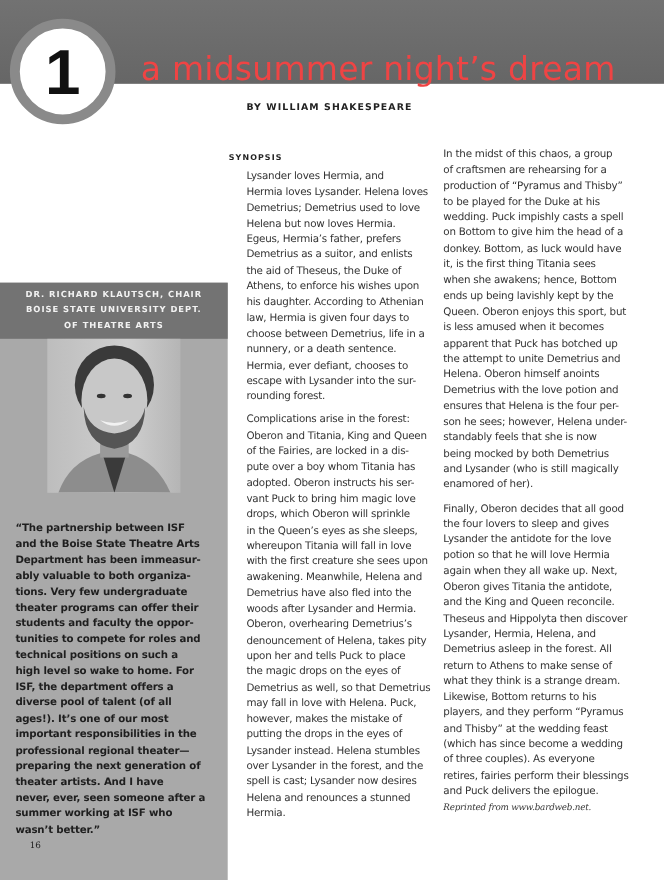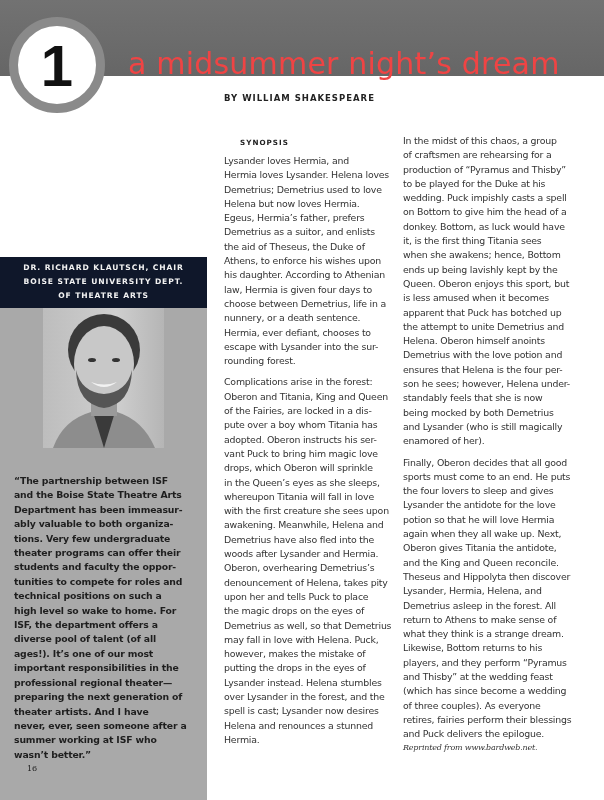--- a/index.html
+++ b/index.html
@@ -33,21 +33,21 @@
     position: absolute; left: 224px; top: 93px;
     font-family: "DejaVu Sans", sans-serif; font-weight: bold;
     font-size: 8.5px; letter-spacing: 1px; color: #222;
   }
   .sidebar {
     position: absolute; left: 0; top: 257px; width: 207px; height: 543px;
     background: #a9a9a9;
   }
   .caption-band {
     position: absolute; left: 0; top: 257px; width: 207px; height: 51px;
-    background: #0f172a; color: #f2f2f2;
+    background: #737373; color: #f2f2f2;
     font-family: "DejaVu Sans", sans-serif; font-weight: bold;
     font-size: 7.6px; letter-spacing: 0.9px; text-align: center;
     line-height: 14px; padding-top: 4px; box-sizing: border-box;
   }
   .caption-band div { white-space: nowrap; }
   .photo {
     position: absolute; left: 43px; top: 308px; width: 121px; height: 140px;
     background: linear-gradient(90deg, #bdbdbd 0%, #cfcfcf 60%, #b5b5b5 100%);
     overflow: hidden;
   }
@@ -66,21 +66,21 @@
   .col {
     position: absolute; font-family: "DejaVu Sans", sans-serif;
     font-size: 9.4px; line-height: 14.3px; color: #333;
     letter-spacing: -0.2px;
   }
   .col .line { white-space: nowrap; }
   .col .para { margin-bottom: 7px; }
   .col-1 { left: 224px; top: 154px; width: 178px; }
   .col-2 { left: 403px; top: 134px; width: 200px; }
   .section-label {
-    position: absolute; left: 240px; top: 138px;
+    position: absolute; left: 208px; top: 138px;
     font-family: "DejaVu Sans", sans-serif; font-weight: bold;
     font-size: 7.2px; letter-spacing: 1px; color: #222;
   }
   .credit {
     font-family: "DejaVu Serif", serif; font-style: italic;
     font-size: 8px; color: #333; margin-top: 0px; white-space: nowrap;
   }
 </style>
 </head>
 <body>
@@ -213,21 +213,20 @@
       <div class="line">Demetrius with the love potion and</div>
       <div class="line">ensures that Helena is the four per-</div>
       <div class="line">son he sees; however, Helena under-</div>
       <div class="line">standably feels that she is now</div>
       <div class="line">being mocked by both Demetrius</div>
       <div class="line">and Lysander (who is still magically</div>
       <div class="line">enamored of her).</div>
     </div>
     <div class="para" style="margin-bottom: 0px;">
       <div class="line">Finally, Oberon decides that all good</div>
-      <div class="line">sports must come to an end. He puts</div>
       <div class="line">the four lovers to sleep and gives</div>
       <div class="line">Lysander the antidote for the love</div>
       <div class="line">potion so that he will love Hermia</div>
       <div class="line">again when they all wake up. Next,</div>
       <div class="line">Oberon gives Titania the antidote,</div>
       <div class="line">and the King and Queen reconcile.</div>
       <div class="line">Theseus and Hippolyta then discover</div>
       <div class="line">Lysander, Hermia, Helena, and</div>
       <div class="line">Demetrius asleep in the forest. All</div>
       <div class="line">return to Athens to make sense of</div>

